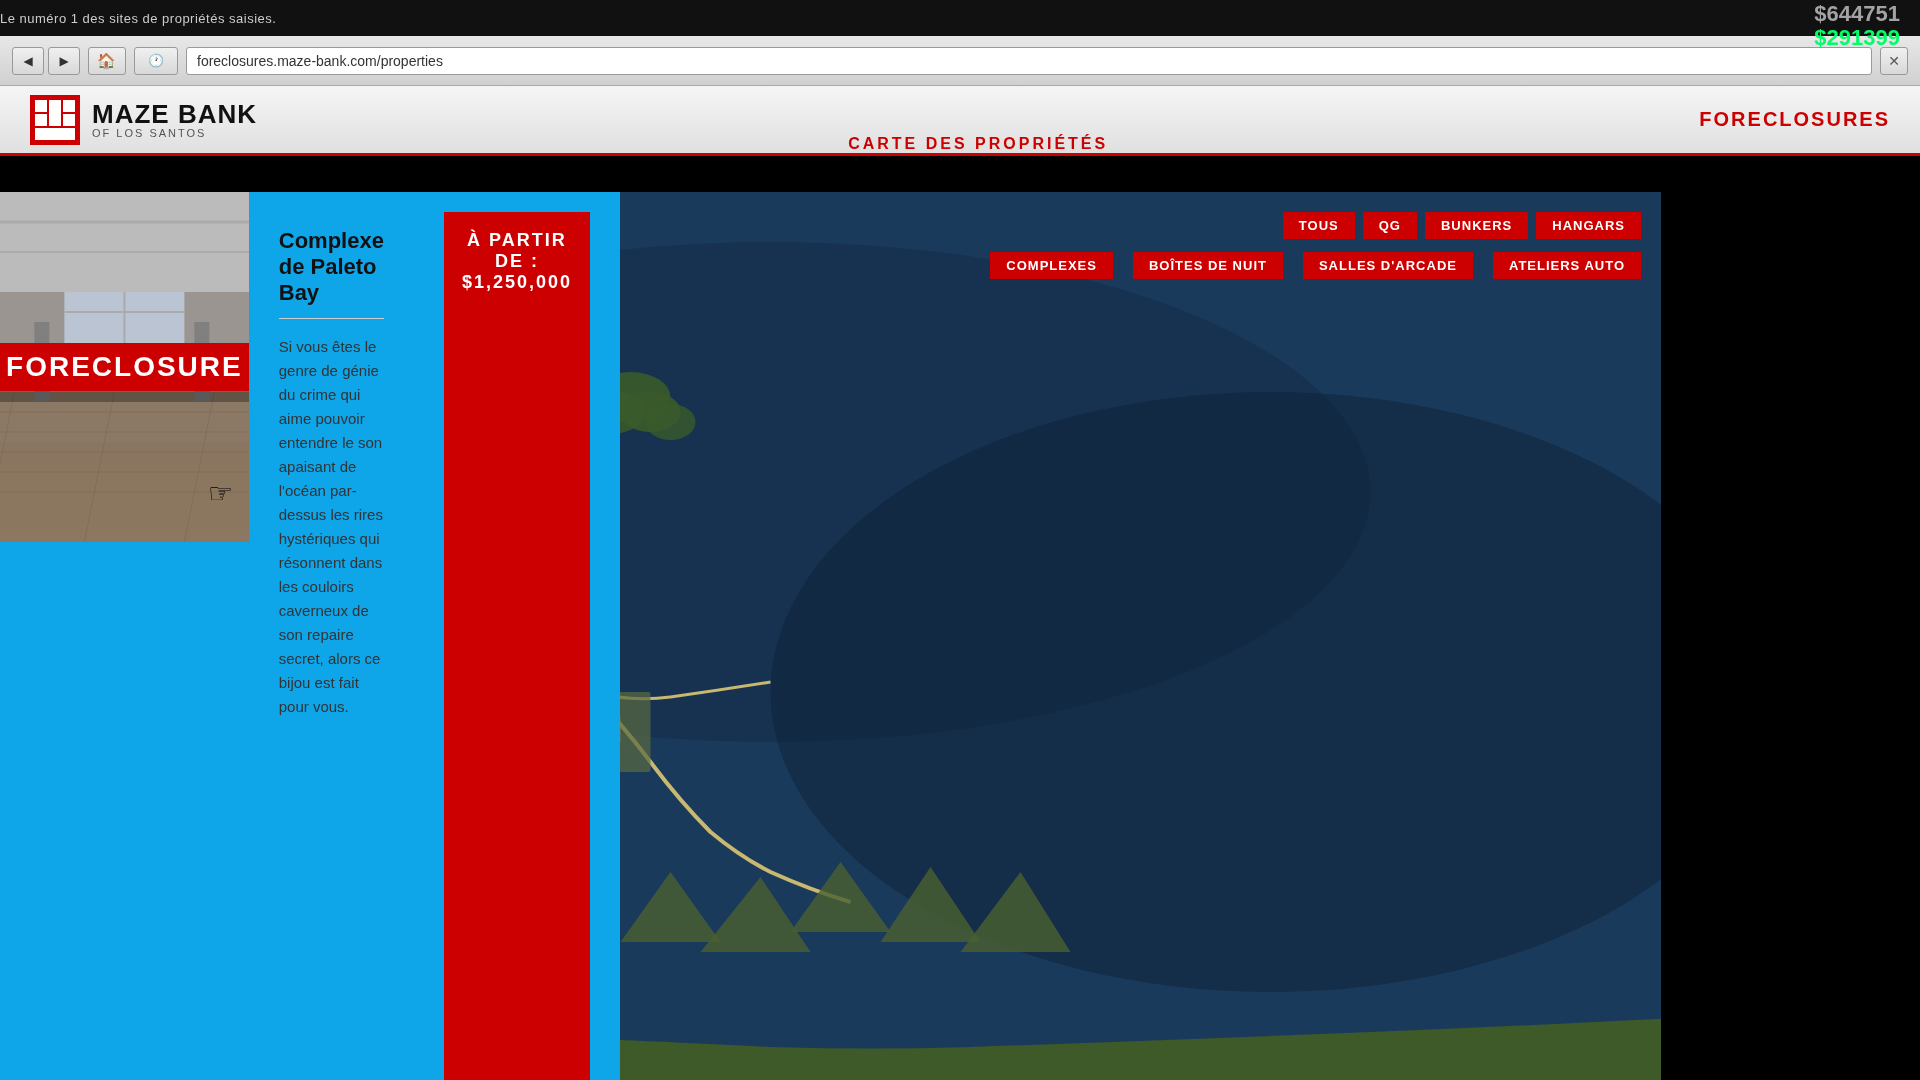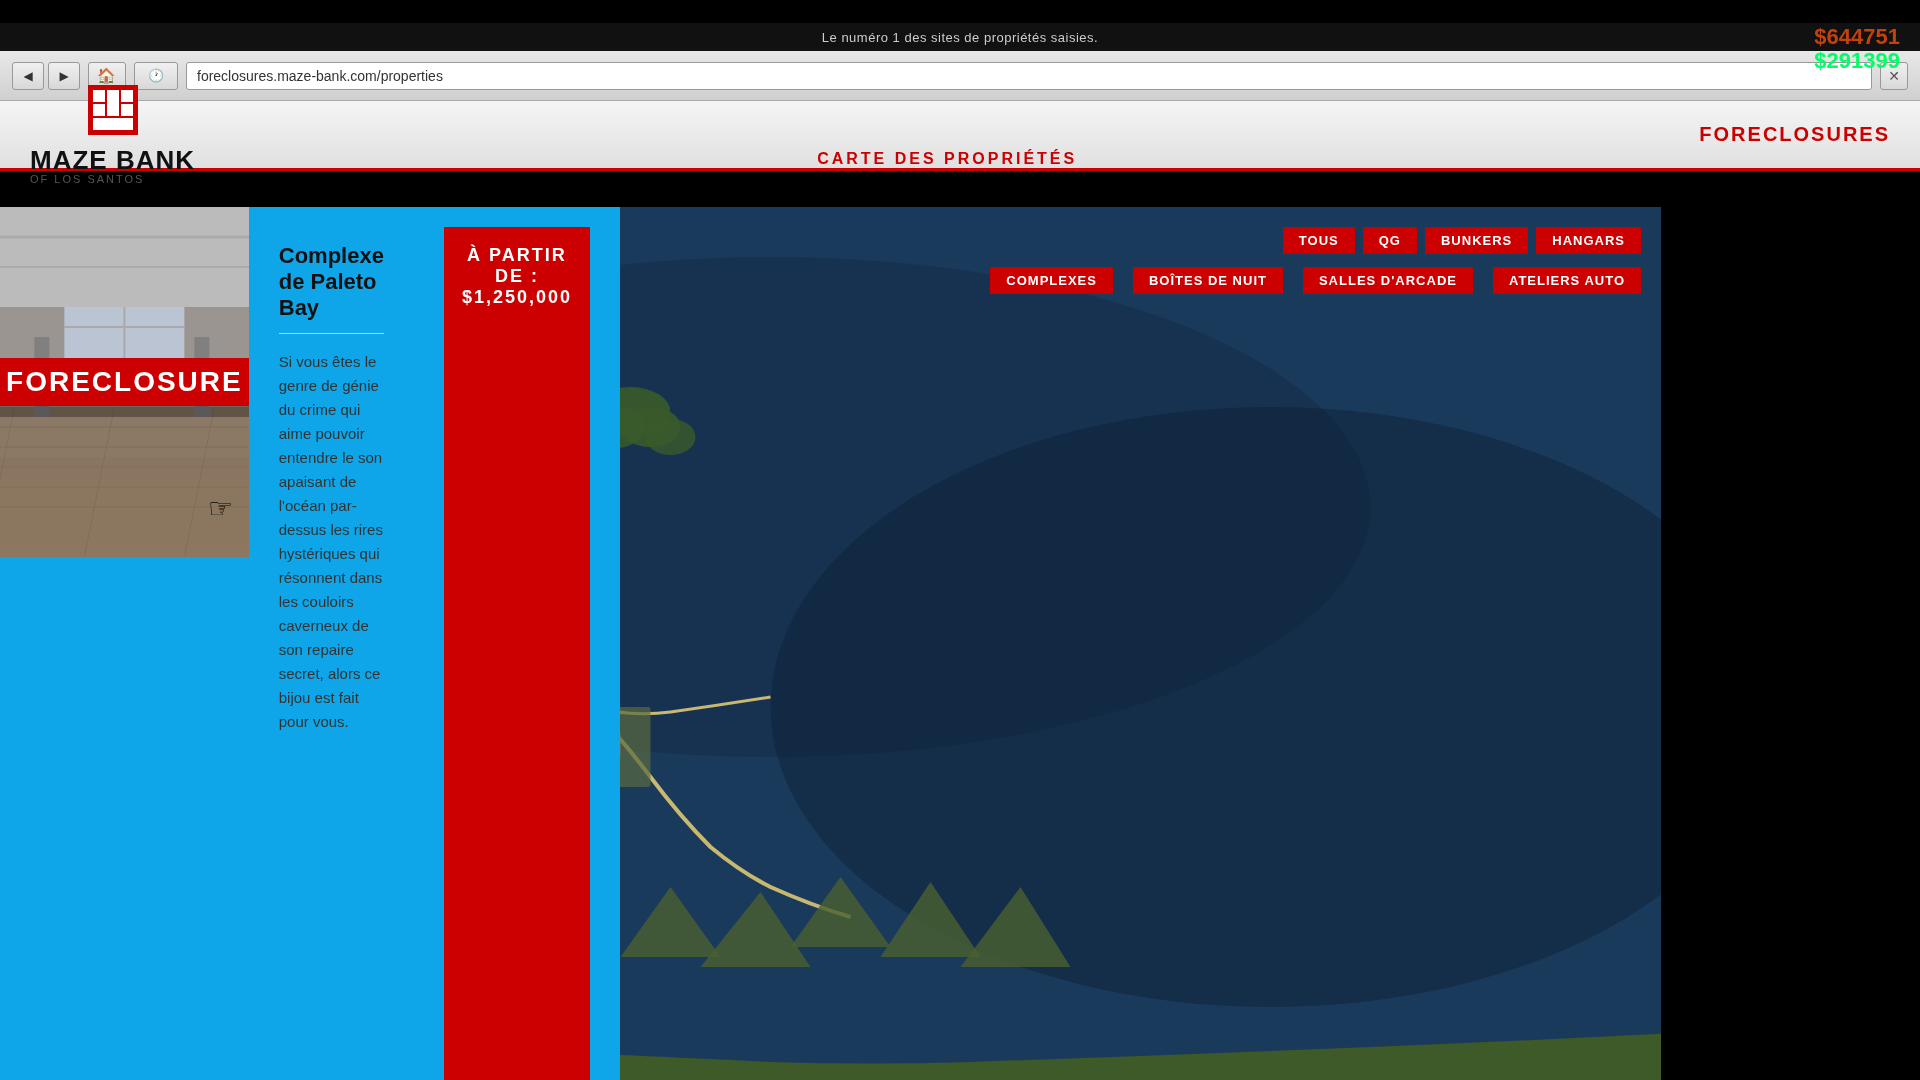--- a/index.html
+++ b/index.html
@@ -6,43 +6,42 @@
     body {
       width: 1920px;
       height: 1080px;
       overflow: hidden;
       font-family: Arial, sans-serif;
       background: #000;
     }
 
     
     .top-bar {
-      height: 28px;
+      height: 36px;
       background: #111;
       display: flex;
       align-items: center;
-      justify-content: center;
+      justify-content: flex-start;
       position: relative;
-      margin-top: 23px;
     }
     .top-bar-text {
       color: #ccc;
       font-size: 13px;
       letter-spacing: 0.5px;
     }
     .hud-money {
       position: absolute;
       right: 20px;
       top: 2px;
       text-align: right;
       font-family: 'Arial Black', Arial, sans-serif;
       font-weight: 900;
     }
     .hud-money .amount1 {
-      color: #c2410c;
+      color: #a3a3a3;
       font-size: 22px;
       display: block;
       line-height: 1.1;
     }
     .hud-money .amount2 {
       color: #00ff66;
       font-size: 22px;
       display: block;
       line-height: 1.1;
     }
@@ -132,21 +131,20 @@
       display: flex;
       align-items: center;
       padding: 0 30px;
       border-bottom: 3px solid #c00;
       position: relative;
     }
     .logo-area {
       display: flex;
       align-items: center;
       gap: 12px;
-      flex-direction: column;
     }
     .logo-icon {
       width: 50px;
       height: 50px;
     }
     .logo-text {
       display: flex;
       flex-direction: column;
     }
     .logo-name {

